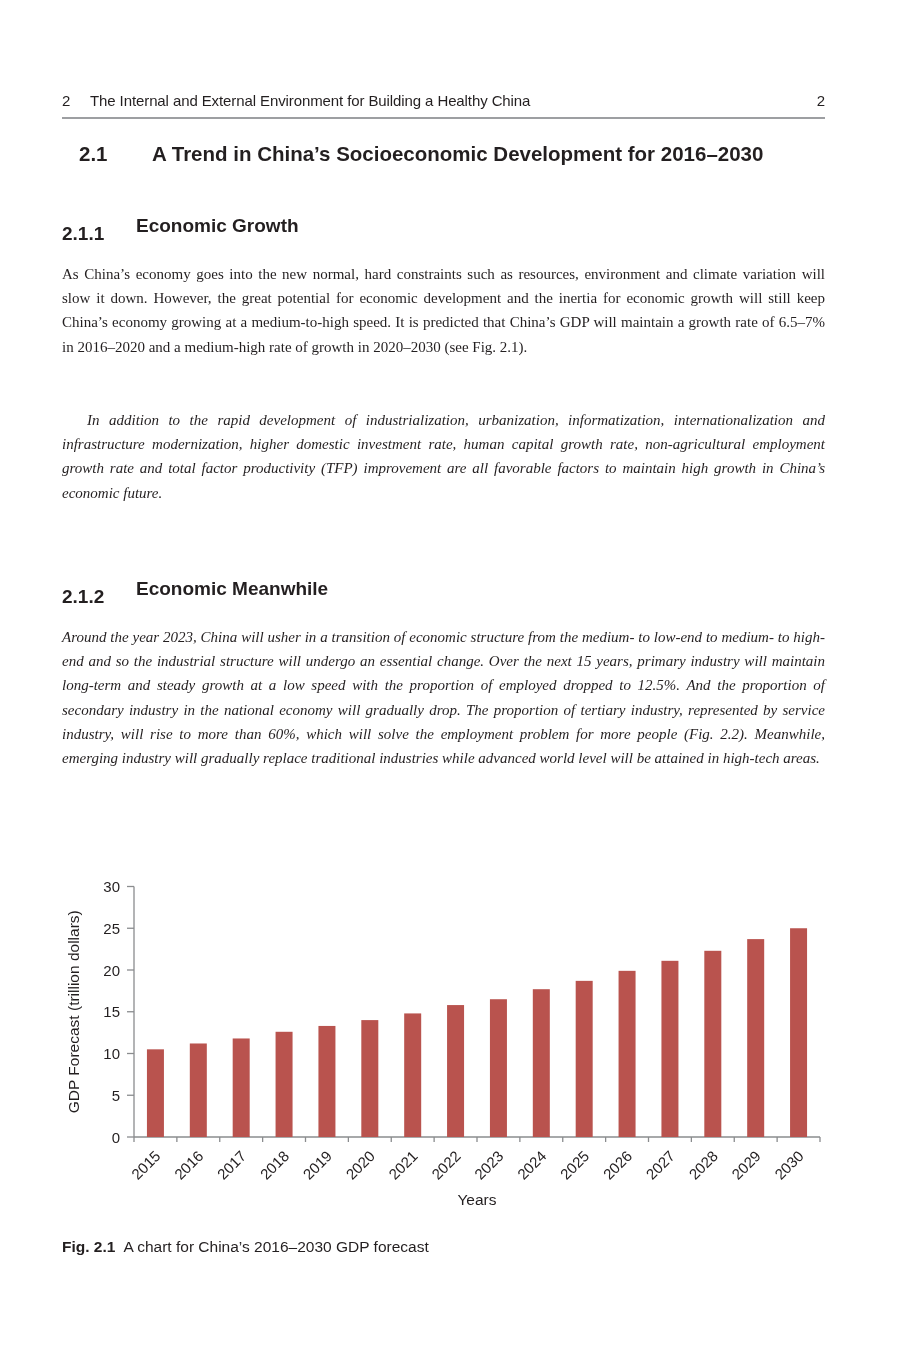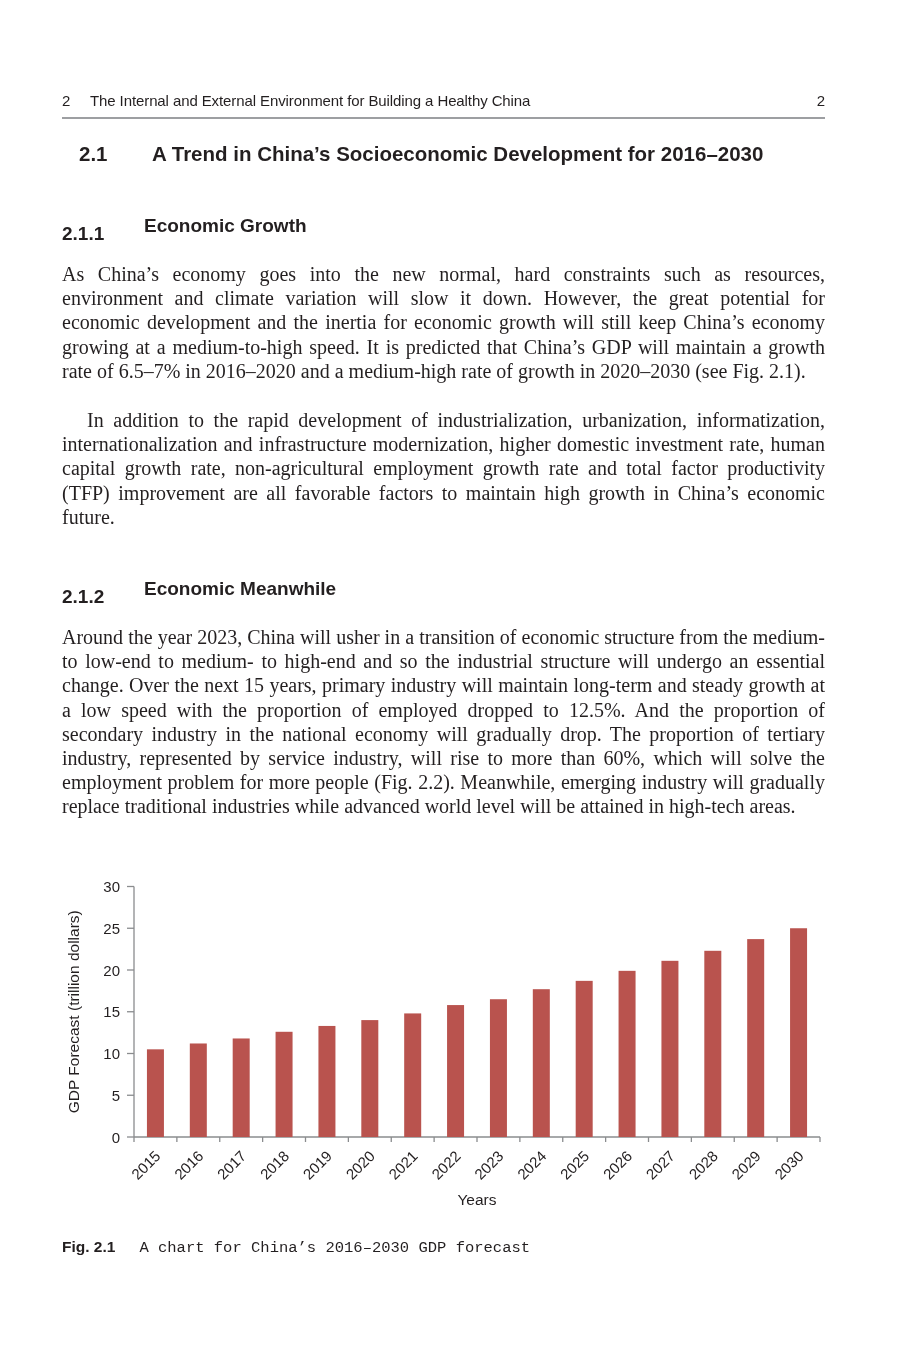--- a/index.html
+++ b/index.html
@@ -11,42 +11,42 @@
   .running-head .chap-num { position: absolute; left: 0; top: 2px; }
   .running-head .chap-title { position: absolute; left: 28px; top: 2px; letter-spacing: -0.1px; }
   .running-head .page-num { position: absolute; right: 0; top: 2px; }
   .head-rule { position: absolute; left: 62px; top: 117px; width: 763px; height: 2px; background: #9d9fa2; }
 
   .h1 { position: absolute; left: 62px; top: 142px; font-family: "Liberation Sans", sans-serif; font-weight: bold; font-size: 20.5px; line-height: 24px; }
   .h1 .num { position: absolute; left: 17px; top: 0; }
   .h1 .title { position: absolute; left: 90px; top: 0; width: 620px; }
   .h2 { position: absolute; left: 62px; font-family: "Liberation Sans", sans-serif; font-weight: bold; font-size: 19px; line-height: 24px; }
   .h2 .num { position: absolute; left: 0; top: 8px; white-space: nowrap; }
-  .h2 .title { position: absolute; left: 82px; top: 0; white-space: nowrap; }
+  .h2 .title { position: absolute; left: 74px; top: 0; white-space: nowrap; }
   .h2-growth { top: 214px; }
   .h2-structure { top: 577px; }
 
   .para {
     position: absolute; left: 62px; width: 763px;
-    font-family: "Liberation Serif", serif; font-size: 20px; line-height: 24.2px;
+    font-family: "Liberation Serif", serif; font-size: 15px; line-height: 24.2px;
     text-align: justify; margin: 0;
   }
-  .para.indent { text-indent: 25px; }
+  .para.indent { text-indent: 25px; font-style: italic; }
   .p1 { top: 262px; }
   .p2 { top: 408px; }
-  .p3 { top: 625px; }
+  .p3 { top: 625px; font-style: italic; }
 
   .chart-wrap { position: absolute; left: 0; top: 860px; width: 900px; height: 370px; }
   .chart-wrap svg { position: absolute; left: 0; top: 0; }
   .tick-label { font-family: "Liberation Sans", sans-serif; font-size: 15px; fill: #231f20; }
   .axis-title { font-family: "Liberation Sans", sans-serif; font-size: 15.5px; fill: #231f20; }
 
   .caption { position: absolute; left: 62px; top: 1238px; font-size: 15.5px; white-space: nowrap; }
   .caption .fig-label { font-family: "Liberation Sans", sans-serif; font-weight: bold; margin-top: 48px; }
-  .caption .fig-text { font-family: Liberation Mono, monospace; margin-left: 24px; }
+  .caption .fig-text { font-family: Liberation Sans, sans-serif; margin-left: 8px; }
 </style>
 </head>
 <body>
 
 <div class="running-head">
   <span class="chap-num">2</span>
   <span class="chap-title">The Internal and External Environment for Building a Healthy China</span>
   <span class="page-num">2</span>
 </div>
 <div class="head-rule"></div>

